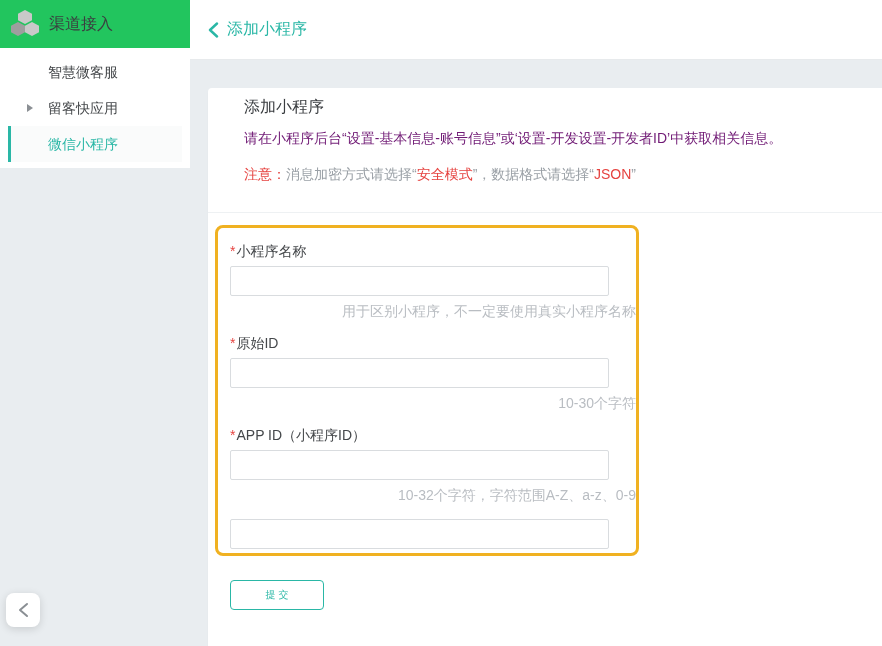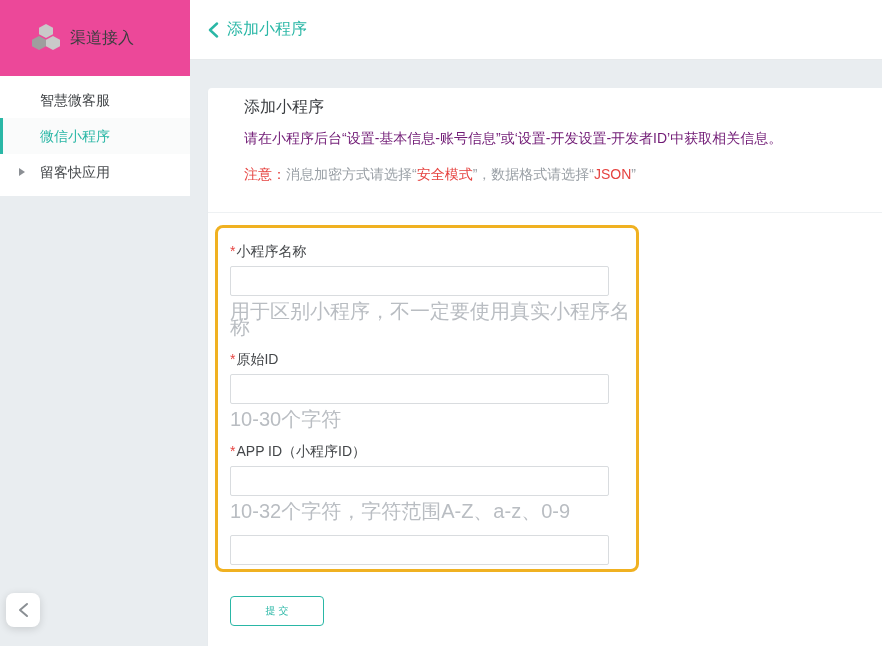--- a/index.html
+++ b/index.html
@@ -11,30 +11,30 @@
   html,body{margin:0;padding:0;}
   body{
     width:882px;height:646px;position:relative;overflow:hidden;
     background:#e9edf0;
     font-family:"Liberation Sans","DejaVu Sans",sans-serif;
     -webkit-font-smoothing:antialiased;
   }
 
   
   .sidebar{position:absolute;left:0;top:0;width:190px;height:646px;background:#e9edf0;}
-  .sidebar-header{height:76px;background:#ec4899;display:flex;align-items:center;padding-left:32px;}
+  .sidebar-header{height:48px;background:#22c55e;display:flex;align-items:center;padding-left:11px;}
   .hex-icon{width:28px;height:28px;position:relative;flex:0 0 auto;}
   .hex{position:absolute;width:14px;height:14px;
     clip-path:polygon(50% 0,100% 27%,100% 73%,50% 100%,0 73%,0 27%);}
   .hex.t{left:7px;top:0;background:#c9c9c9;}
   .hex.bl{left:0;top:12px;background:#9e9e9e;}
   .hex.br{left:14px;top:12px;background:#c9c9c9;}
   .sidebar-title{font-size:16px;color:#3b3e40;margin-left:10px;}
 
-  .menu{background:#ffffff;padding:6px 0;}
+  .menu{background:#ffffff;padding:6px 8px;}
   .menu-item{height:36px;line-height:36px;padding-left:40px;font-size:14px;color:#45484b;
     position:relative;cursor:pointer;}
   .menu-item.selected{color:var(--teal);border-left:3px solid var(--teal);
     padding-left:37px;background:#fafbfb;}
   .tri{position:absolute;left:19px;top:13.5px;width:0;height:0;
     border-left:6px solid #8b8f94;border-top:4.5px solid transparent;border-bottom:4.5px solid transparent;}
 
   .collapse-btn{position:absolute;left:6px;top:593px;width:34px;height:34px;border:none;
     border-radius:8px;background:#fff;box-shadow:0 2px 8px rgba(0,0,0,.14);cursor:pointer;
     display:flex;align-items:center;justify-content:center;padding:0;}
@@ -56,21 +56,21 @@
 
   .form-area{padding:12px 0 0 7px;}
   .highlight-box{width:424px;border:3px solid var(--orange);border-radius:8px;
     padding:15px 0 4px 12px;}
   .field{margin-bottom:16px;}
   .field:last-child{margin-bottom:0;}
   .field-label{font-size:14px;color:#44474a;margin:0 0 7px;line-height:16px;}
   .req{color:var(--red);margin-right:1px;}
   .field input{width:379px;height:30px;border:1px solid #d9dcdf;border-radius:2px;
     padding:0 8px;font-size:14px;color:#44474a;outline:none;background:#fff;display:block;}
-  .field-hint{font-size:20px;color:#b9bdc2;margin:7px 0 0;line-height:16px;}
+  .field-hint{font-size:14px;color:#b9bdc2;margin:7px 0 0;line-height:16px;text-align:right;}
   .field-hint:empty{display:none;}
 
   .submit-btn{margin:24px 0 0 15px;width:94px;height:30px;background:#fff;
     border:1px solid var(--teal);border-radius:4px;color:var(--teal);font-size:10px;
     font-family:inherit;cursor:pointer;line-height:26px;}
 </style>
 </head>
 <body>
 
 <aside class="sidebar">
@@ -79,26 +79,26 @@
       <span class="hex t"></span>
         <span class="hex bl"></span>
         <span class="hex br"></span>
     </span>
     <span class="sidebar-title">渠道接入</span>
   </div>
   <nav class="menu">
     <div class="menu-item">
       <span>智慧微客服</span>
     </div>
-    <div class="menu-item selected">
-      <span>微信小程序</span>
-    </div>
     <div class="menu-item">
       <span class="tri"></span>
       <span>留客快应用</span>
+    </div>
+    <div class="menu-item selected">
+      <span>微信小程序</span>
     </div>
   </nav>
   <button class="collapse-btn">
     <svg width="11" height="16" viewBox="0 0 11 16">
       <polyline points="9,2 2,8 9,14" fill="none" stroke="#8a8f94" stroke-width="2" stroke-linecap="round" stroke-linejoin="round"></polyline>
     </svg>
   </button>
 </aside>
 
 <main class="main">

